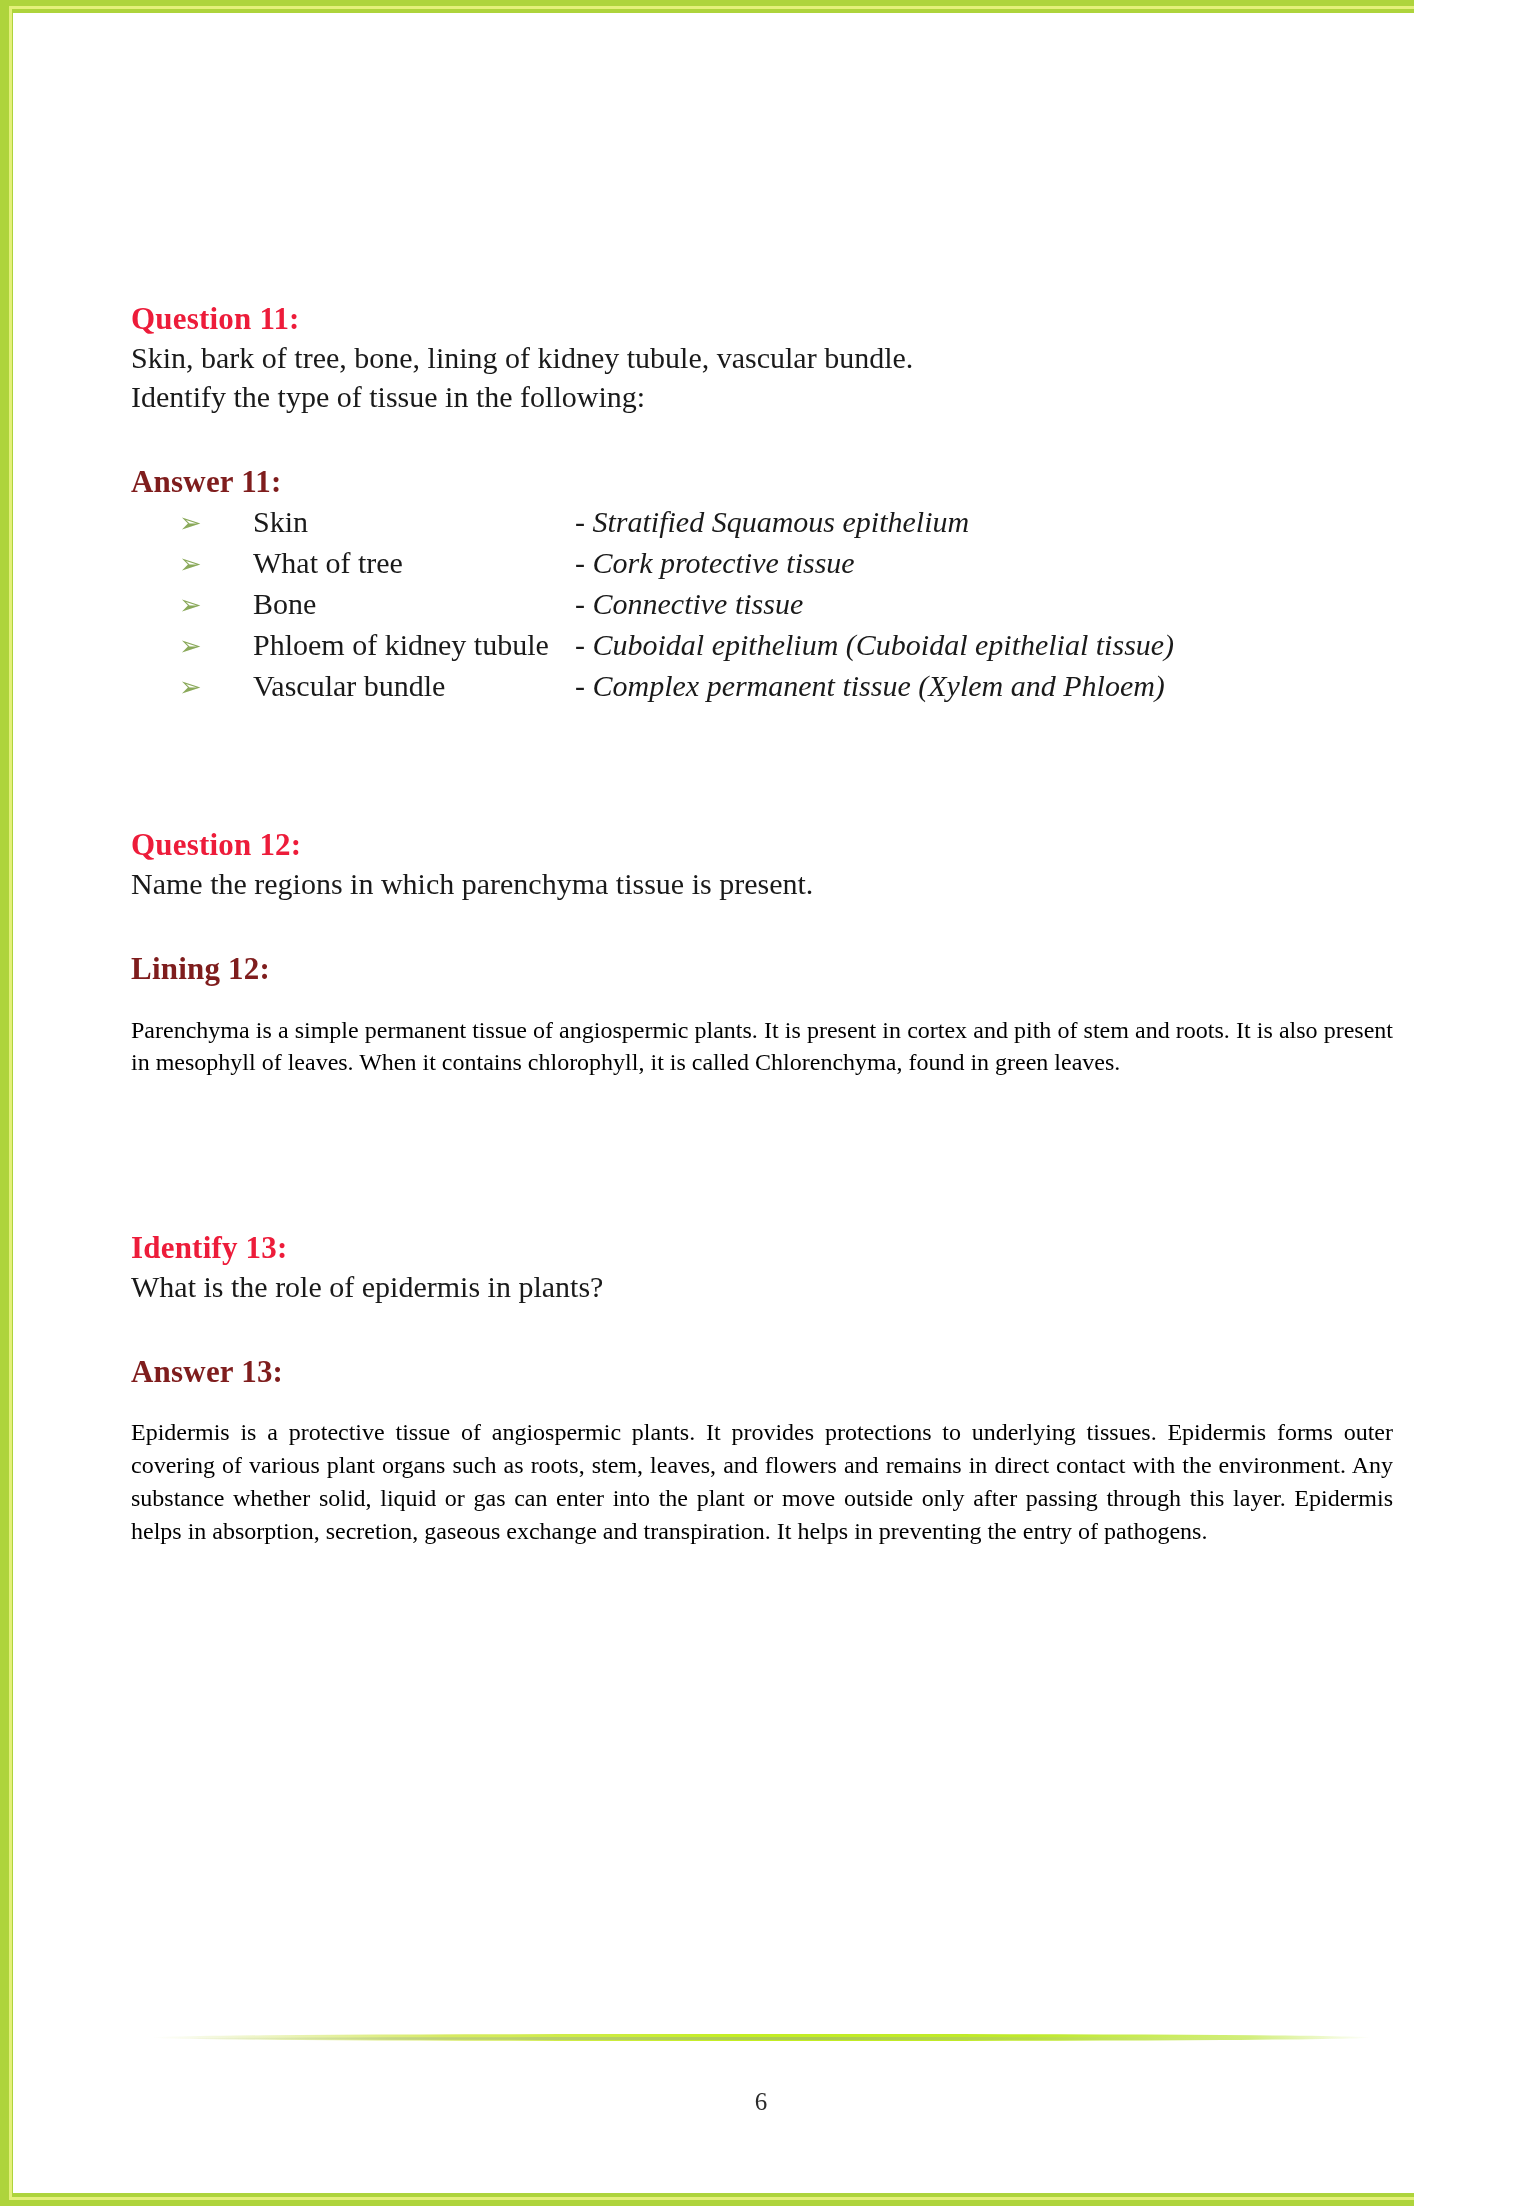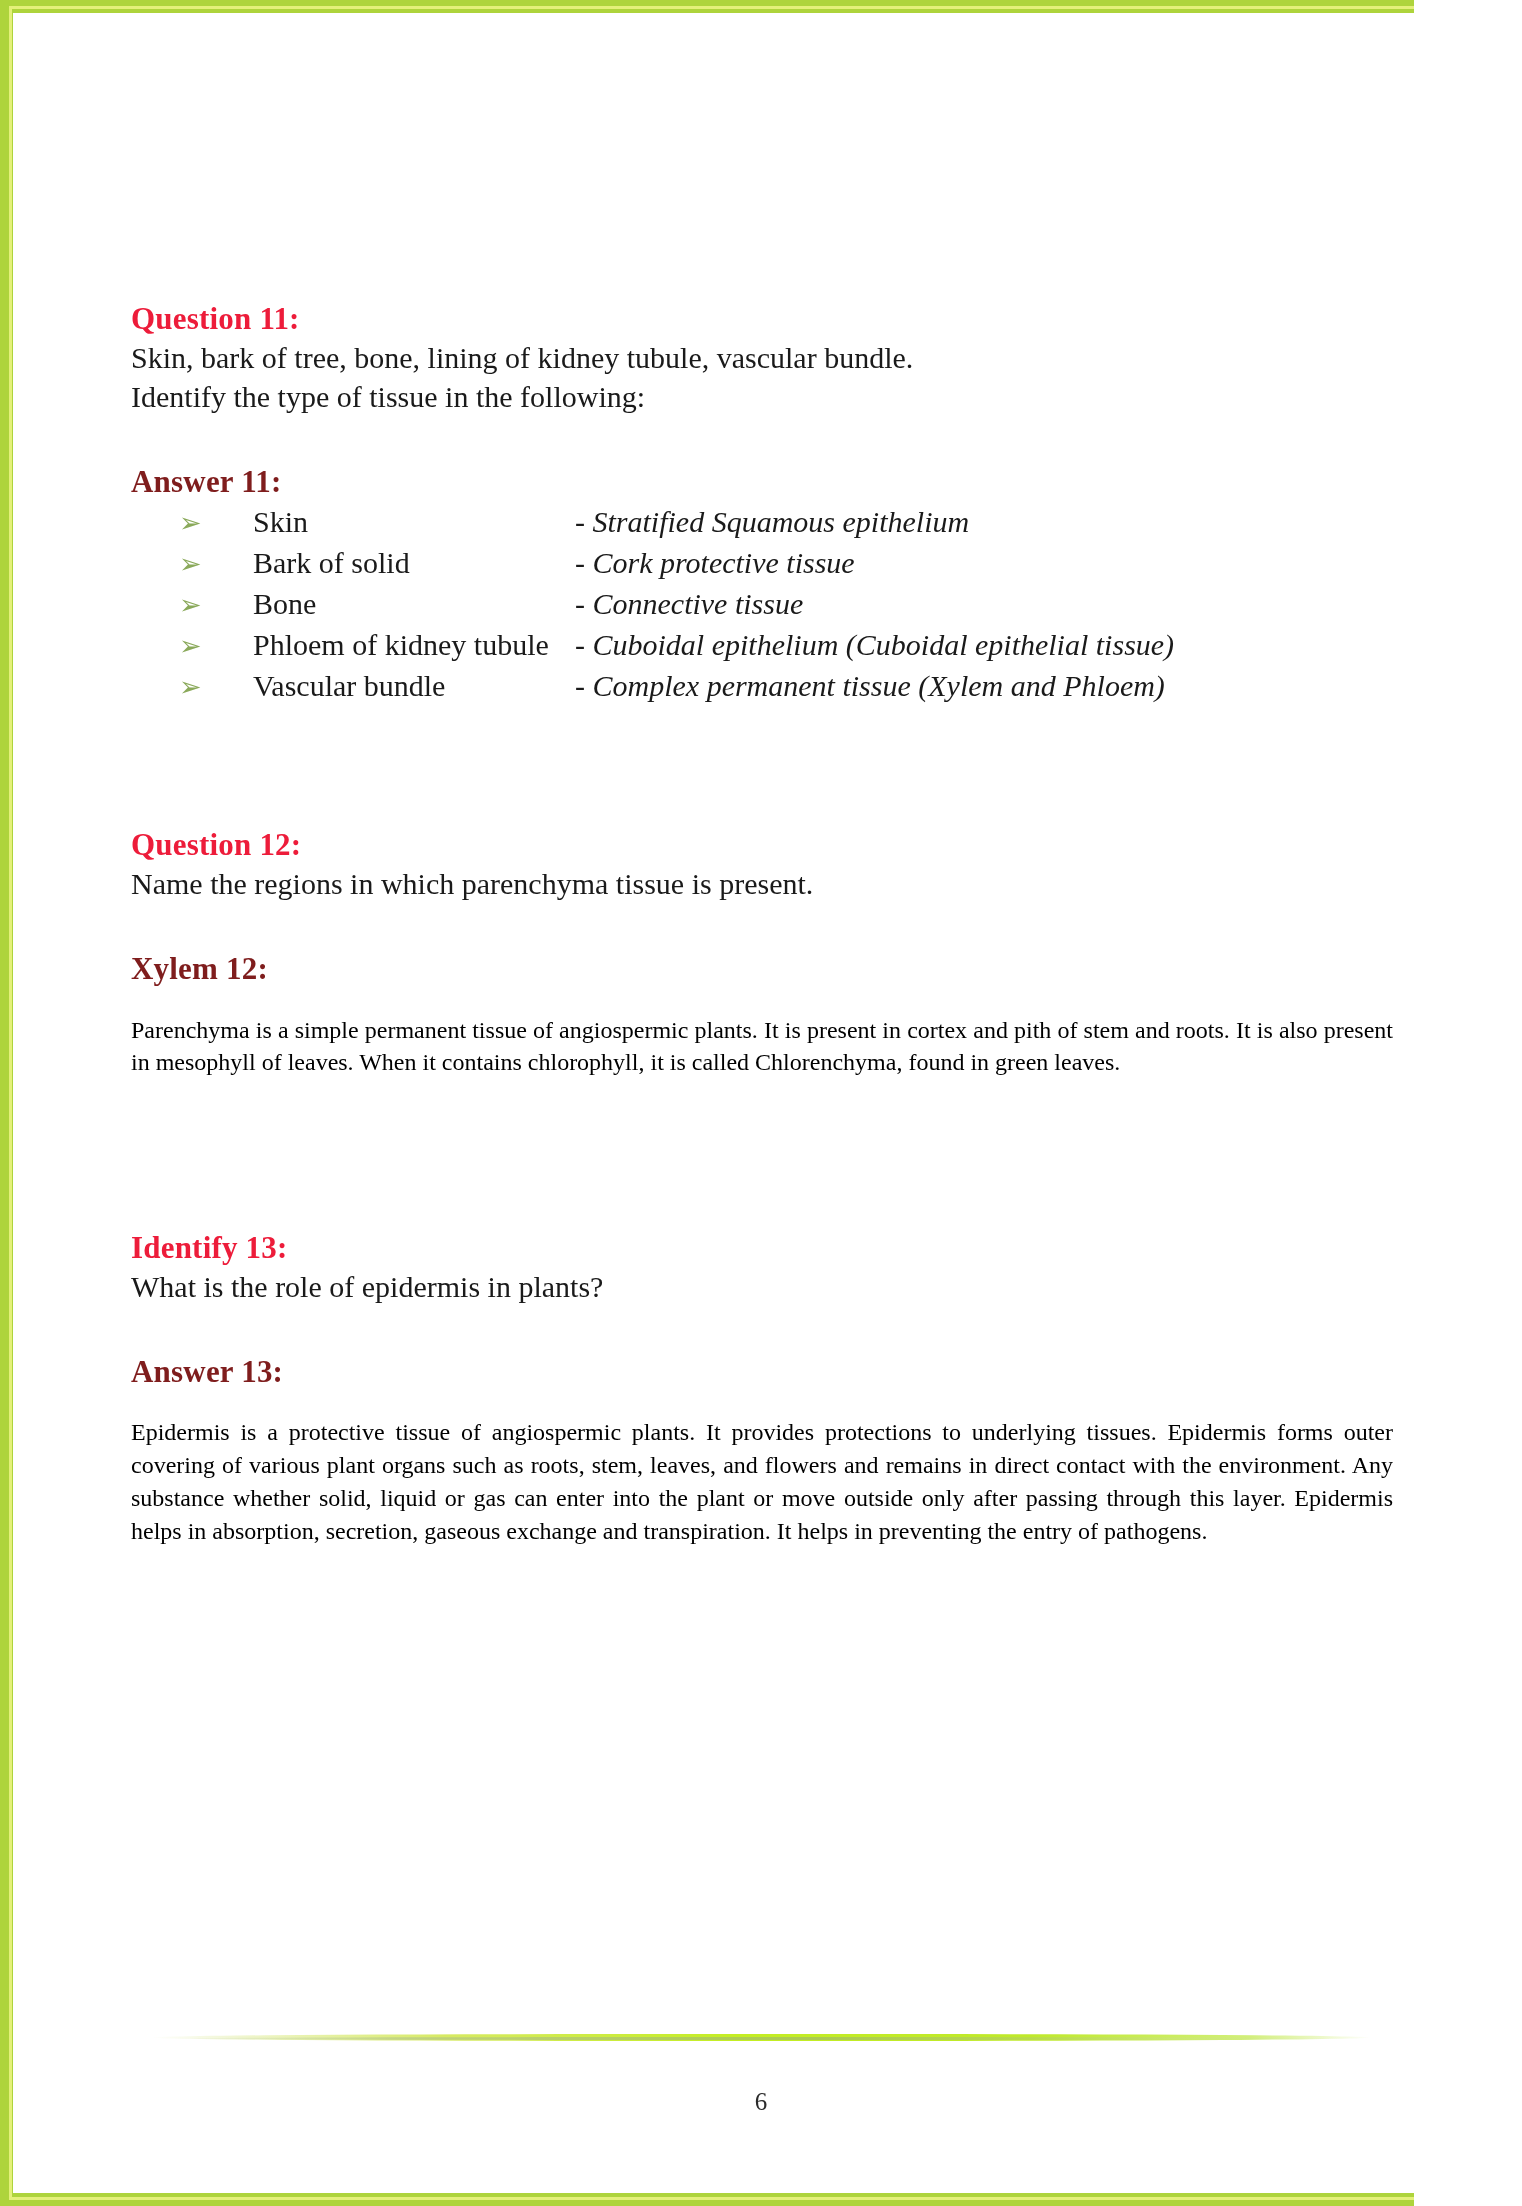--- a/index.html
+++ b/index.html
@@ -199,21 +199,21 @@
       <ul class="arrow-list">
 
         <li>
           <span class="bullet-arrow">➢</span>
           <span class="term-col">Skin</span>
           <span class="item-desc">- Stratified Squamous epithelium</span>
         </li>
 
         <li>
           <span class="bullet-arrow">➢</span>
-          <span class="term-col">Bark of solid</span>
+          <span class="term-col">What of tree</span>
           <span class="item-desc">- Cork protective tissue</span>
         </li>
 
         <li>
           <span class="bullet-arrow">➢</span>
           <span class="term-col">Bone</span>
           <span class="item-desc">- Connective tissue</span>
         </li>
 
         <li>
@@ -234,21 +234,21 @@
     <div class="spacer-xl"></div>
 
     <div>
       <p class="q-heading">Question 12:</p>
       <p class="body-line">Name the regions in which parenchyma tissue is present.</p>
     </div>
 
     <div class="spacer-md"></div>
 
     <div>
-      <p class="a-heading">Xylem 12:</p>
+      <p class="a-heading">Lining 12:</p>
       <div class="spacer-sm"></div>
       <p class="para">Parenchyma is a simple permanent tissue of angiospermic plants. It is present in cortex and pith of stem and roots. It is also present in mesophyll of leaves. When it contains chlorophyll, it is called Chlorenchyma, found in green leaves.</p>
     </div>
 
     <div class="spacer-xxl"></div>
 
     <div>
       <p class="q-heading">Identify 13:</p>
       <p class="body-line">What is the role of epidermis in plants?</p>
     </div>

